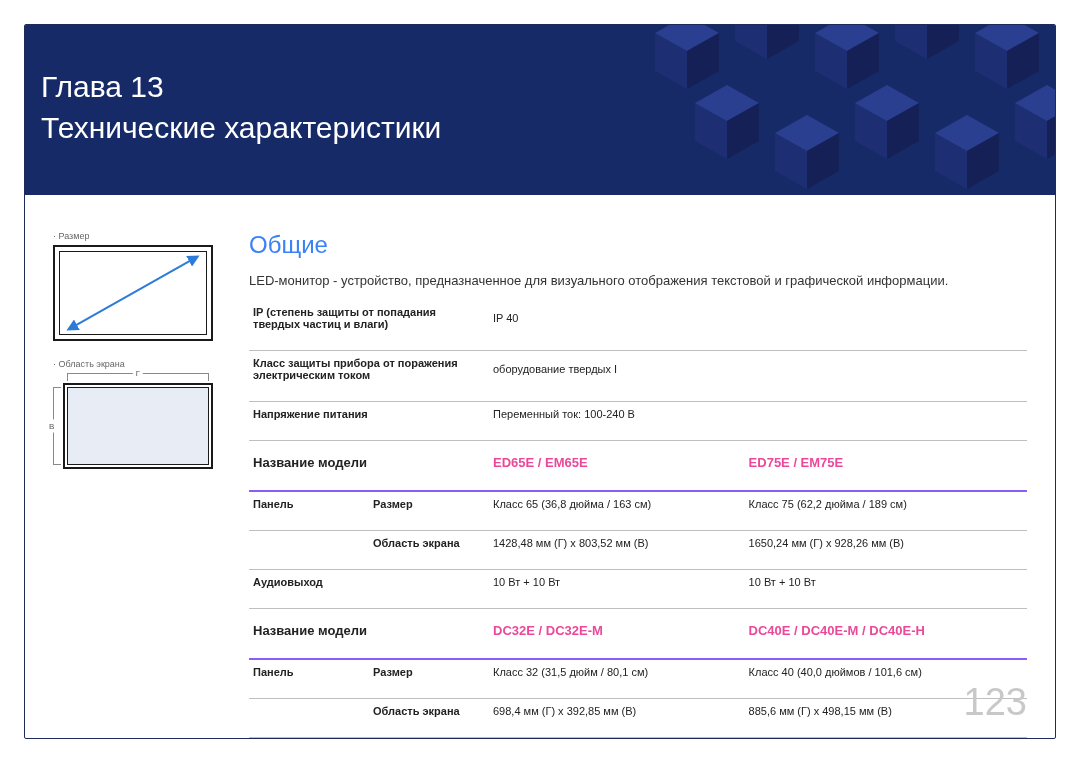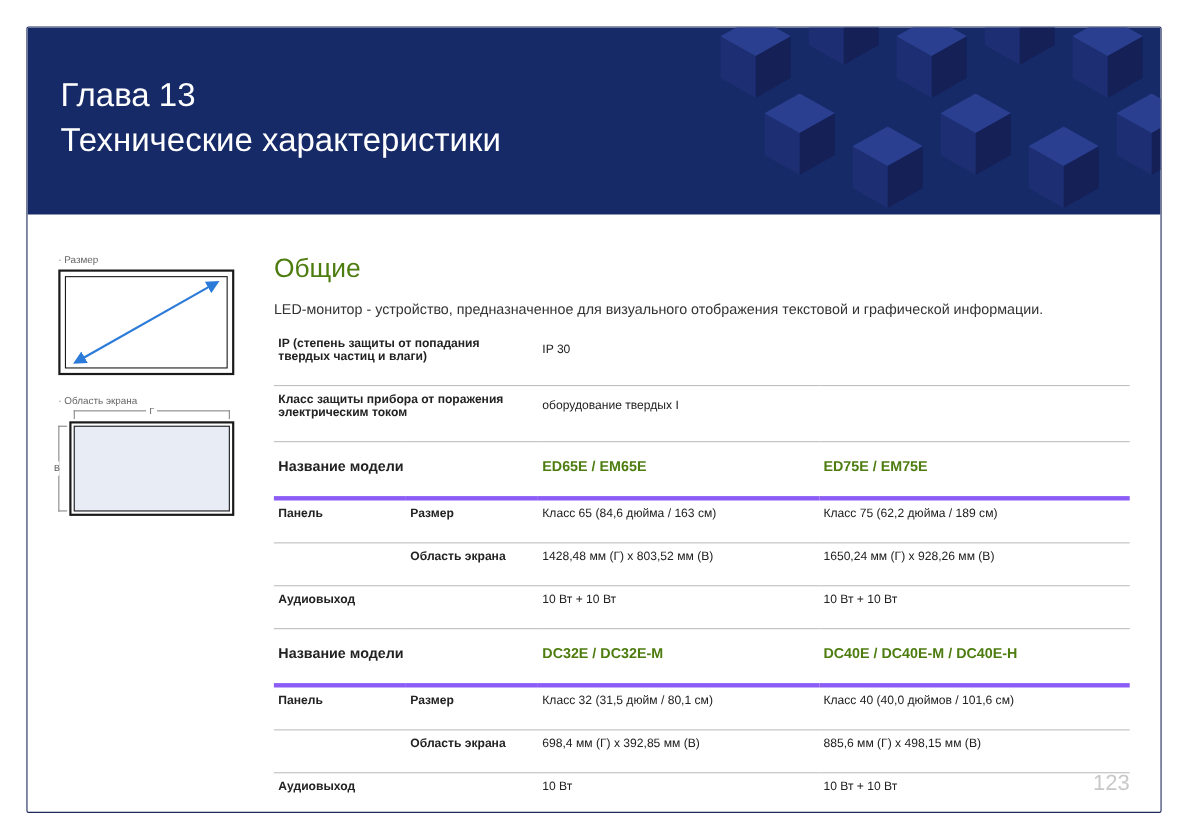--- a/index.html
+++ b/index.html
@@ -27,21 +27,21 @@
     overflow: hidden;
   }
   .banner .cubes {
     position: absolute; right:-40px; top:-20px; width:480px; height:220px;
   }
   .banner .cube {
     position:absolute; width:64px; height:74px;
   }
   .cube svg { width:100%; height:100%; display:block; }
   .banner-title {
-    position: absolute; left: 30px; top: 42px;
+    position: absolute; left: 16px; top: 42px;
     color: #fff; font-weight: 300;
     font-size: 30px; line-height: 1.35;
   }
   .content {
     position: absolute; left: 0; top: 170px; right: 0; bottom: 0;
     padding: 36px 28px 0 28px;
     display: flex;
   }
   .sidebar {
     width: 190px; flex: 0 0 190px;
@@ -86,40 +86,40 @@
     border-left:1px solid #888; border-top:1px solid #888; border-bottom:1px solid #888;
   }
   .area-box .v-bracket span {
     position:absolute; top:50%; left:-5px; transform:translateY(-50%);
     background:#fff; padding:2px 0; font-size:8px; color:#555;
   }
   .main {
     flex: 1; padding-left: 6px;
   }
   .main h2 {
-    color:#4d7c0f; font-weight:400; font-size:24px; margin-bottom:14px;
+    color:#3b82f6; font-weight:400; font-size:24px; margin-bottom:14px;
   }
   .main .intro { font-size: 13px; color:#333; margin-bottom:12px; }
   table.spec {
     width: 100%; border-collapse: collapse; font-size: 11px; color:#222;
   }
   table.spec td, table.spec th {
     text-align:left; vertical-align: middle;
     padding: 6px 10px 20px 4px;
     border-bottom: 1px solid #bfbfbf;
     font-weight: normal;
   }
   table.spec .lbl { font-weight:700; width: 200px; }
   table.spec .lbl2 { font-weight:700; width: 120px; }
-  table.spec .hdr td { border-bottom: 4px solid #8b5cf6; padding-top:14px; }
+  table.spec .hdr td { border-bottom: 2px solid #8b5cf6; padding-top:14px; }
   table.spec .mname { font-weight:700; font-size:13px; }
-  table.spec .model { color:#4d7c0f; font-weight:700; font-size:13px; }
+  table.spec .model { color:#ec4899; font-weight:700; font-size:13px; }
   .pagenum {
     position:absolute; right:28px; bottom:14px;
-    font-size:20px; color:#c8c8c8; font-weight:300;text-align:right;
+    font-size:38px; color:#c8c8c8; font-weight:300;text-align:right;
   }
 </style>
 </head>
 <body>
 
 <div class="page">
 
   <div class="banner">
     <div class="cubes">
 
@@ -234,36 +234,40 @@
 
     <div class="main">
       <h2>Общие</h2>
       <p class="intro">LED-монитор - устройство, предназначенное для визуального отображения текстовой и графической информации.</p>
 
       <table class="spec">
 
         <tbody>
             <tr>
           <td class="lbl" colspan="2">IP (степень защиты от попадания твердых частиц и влаги)</td>
-          <td colspan="2">IP 30</td>
+          <td colspan="2">IP 40</td>
         </tr>
         <tr>
           <td class="lbl" colspan="2">Класс защиты прибора от поражения электрическим током</td>
           <td colspan="2">оборудование твердых I</td>
+        </tr>
+        <tr>
+          <td class="lbl" colspan="2">Напряжение питания</td>
+          <td colspan="2">Переменный ток: 100-240 В</td>
         </tr>
 
         <tr class="hdr">
           <td class="mname" colspan="2">Название модели</td>
           <td class="model">ED65E / EM65E</td>
           <td class="model">ED75E / EM75E</td>
         </tr>
         <tr>
           <td class="lbl2">Панель</td>
           <td class="lbl2">Размер</td>
-          <td>Класс 65 (84,6 дюйма / 163 см)</td>
+          <td>Класс 65 (36,8 дюйма / 163 см)</td>
           <td>Класс 75 (62,2 дюйма / 189 см)</td>
         </tr>
         <tr>
           <td></td>
           <td class="lbl2">Область экрана</td>
           <td>1428,48 мм (Г) x 803,52 мм (В)</td>
           <td>1650,24 мм (Г) x 928,26 мм (В)</td>
         </tr>
         <tr>
           <td class="lbl2" colspan="2">Аудиовыход</td>

